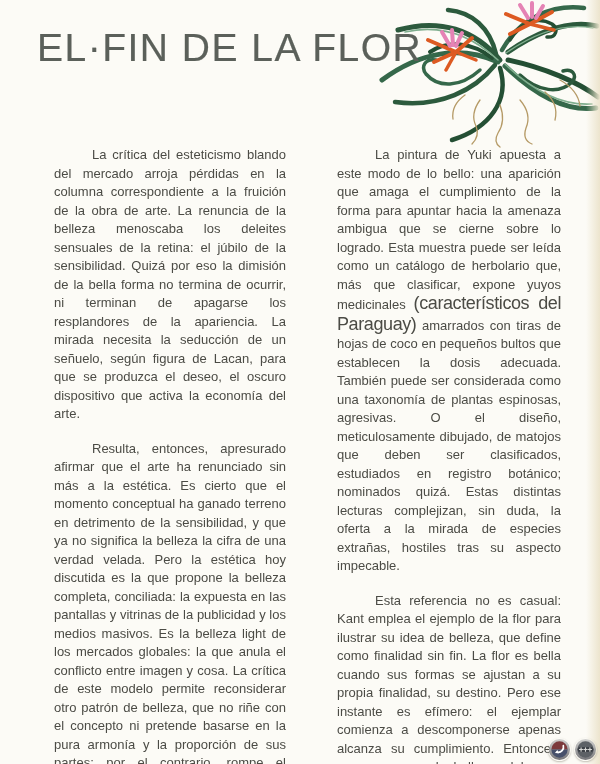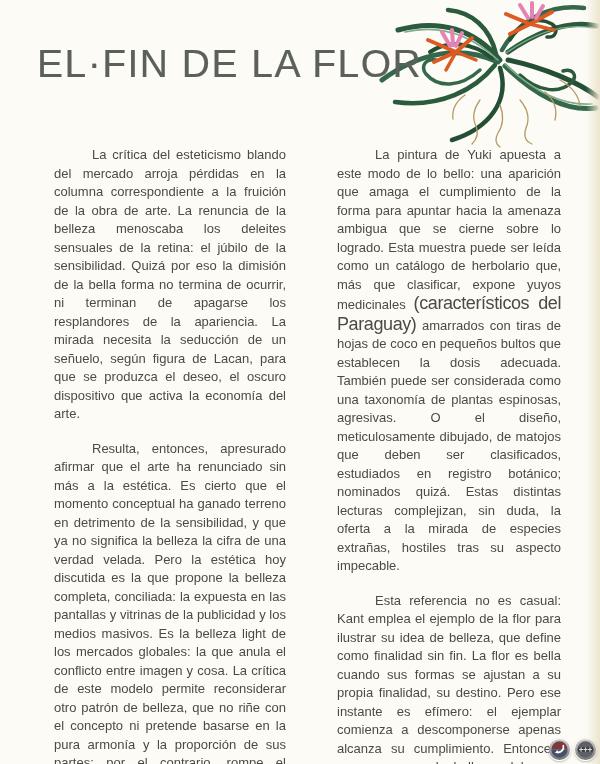--- a/index.html
+++ b/index.html
@@ -9,21 +9,21 @@
     background:#fcfbf6;
     font-family:"Liberation Sans", sans-serif;
     color:#4b4b45;
   }
   .scan-edge {
     position:absolute; top:0; right:0; width:14px; height:764px;
     background:linear-gradient(to right, rgba(236,229,208,0), #ece4cd);
     pointer-events:none;
   }
   .title {
-    position:absolute; top:42px; left:37px; margin:0;
+    position:absolute; top:26px; left:37px; margin:0;
     font-family:"Liberation Sans", sans-serif;
     font-weight:400; font-size:39px; letter-spacing:1.5px;
     color:#5b605a;
     -webkit-text-stroke:0.2px #5b605a;
     white-space:nowrap;
   }
   .plant { position:absolute; top:0; right:0; }
   .columns {
     position:absolute; top:130px; left:38px;
     display:flex; gap:19px;

